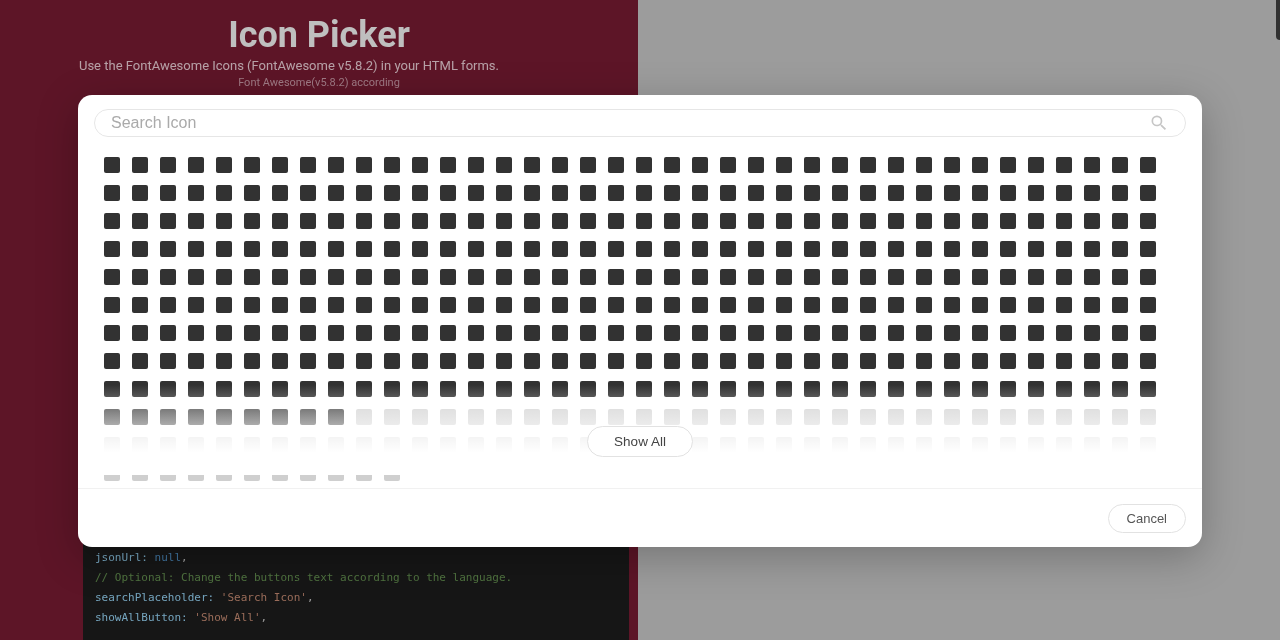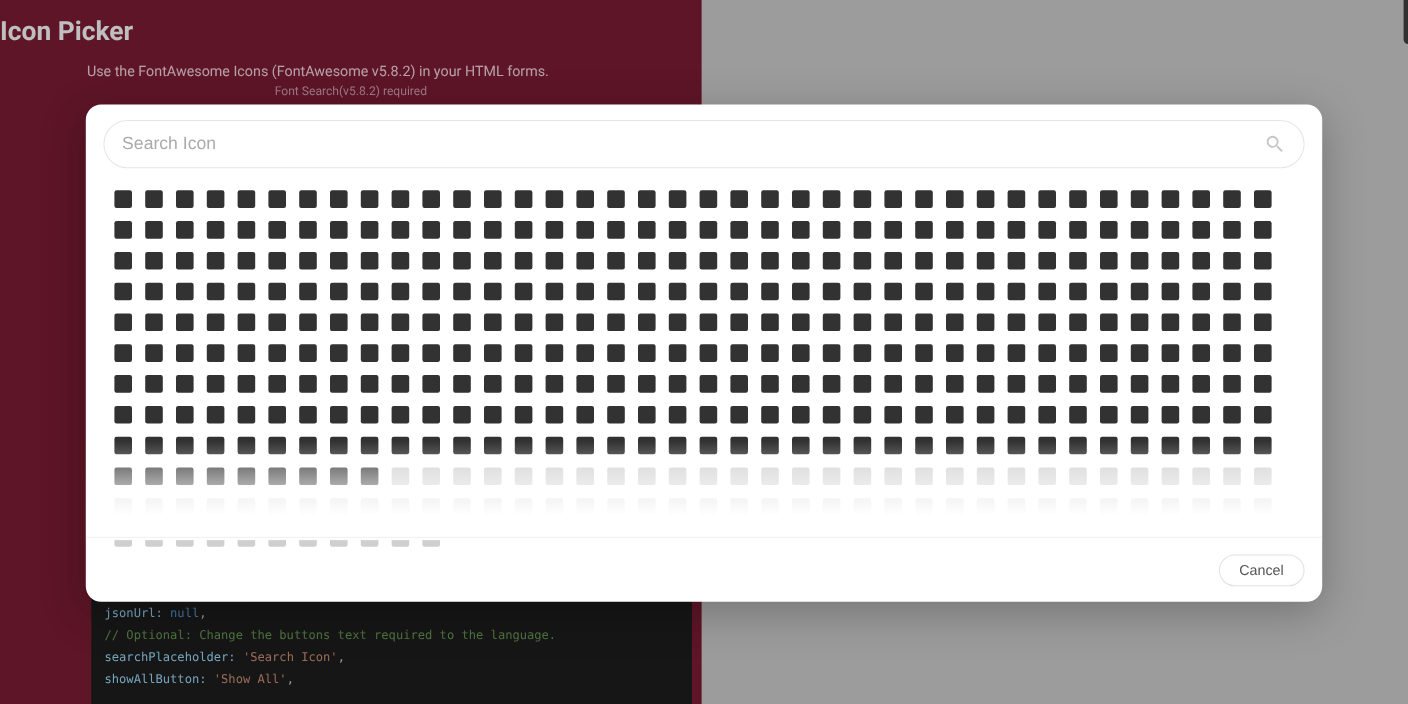--- a/index.html
+++ b/index.html
@@ -7,21 +7,21 @@
   body { position: relative; background: #f0f0f0; }
 
   .bg-left {
     position: absolute; left: 0; top: 0; width: 638px; height: 640px;
     background: #7d1c34;
   }
   .bg-right {
     position: absolute; left: 638px; top: 0; width: 642px; height: 640px;
     background: #d0d0d0;
   }
-  .hero-title { position: absolute; top: 14px; left: 0; width: 638px; color: #fff; font-size: 24px; font-weight: 700; }
+  .hero-title { position: absolute; top: 14px; left: 0; width: 638px; text-align: center; color: #fff; font-size: 36px; font-weight: 700; }
   .hero-sub   { position: absolute; top: 58px; left: 0; width: 578px; text-align: center; color: #f4d7df; font-size: 13px; }
   .hero-sub2  { position: absolute; top: 76px; left: 0; width: 638px; text-align: center; color: #d3a2b0; font-size: 11px; }
 
   .form-tab {
     position: absolute; left: 638px; top: 0; background: #424242; color: #eee;
     font-size: 12px; padding: 6px 14px; border-radius: 0 0 4px 4px;
   }
 
   .code-block {
     position: absolute; left: 72px; top: 540px; width: 546px; height: 100px;
@@ -36,21 +36,21 @@
   .dim-overlay { position: absolute; inset: 0; background: rgba(0,0,0,0.25); }
 
   
   .modal {
     position: absolute; left: 78px; top: 95px; width: 1124px; height: 452px;
     background: #fff; border-radius: 14px; box-shadow: 0 10px 40px rgba(0,0,0,0.25);
     overflow: hidden;
   }
   .search-wrap { padding: 14px 16px 10px 16px; }
   .search-box {
-    display: flex; align-items: center; width: 100%; height: 44px;
+    display: flex; align-items: center; width: 100%; height: 28px;
     border: 1px solid #e6e6e6; border-radius: 22px; padding: 0 16px;
     background: #fff;
   }
   .search-input {
     flex: 1; border: none; outline: none; font-size: 16px; color: #555;
     background: transparent;
   }
   .search-input::placeholder { color: #aaa; }
   .search-icon { width: 20px; height: 20px; color: #c6c6c6; }
 
@@ -87,30 +87,30 @@
     background: #fff; border: 1px solid #e2e2e2; border-radius: 20px;
     padding: 6px 18px; font-size: 13px; color: #555;
   }
 </style>
 </head>
 <body>
 
 <div class="bg-left">
   <div class="hero-title">Icon Picker</div>
   <div class="hero-sub">Use the FontAwesome Icons (FontAwesome v5.8.2) in your HTML forms.</div>
-  <div class="hero-sub2">Font Search(v5.8.2) required</div>
+  <div class="hero-sub2">Font Awesome(v5.8.2) according</div>
 </div>
 
 <div class="bg-right">
   <div class="form-tab">Form Example</div>
 
 </div>
 
 <div class="code-block"><span class="k-key">jsonUrl:</span> <span class="k-null">null</span>,
-<span class="k-cmt">// Optional: Change the buttons text required to the language.</span>
+<span class="k-cmt">// Optional: Change the buttons text according to the language.</span>
 <span class="k-key">searchPlaceholder:</span> <span class="k-str">'Search Icon'</span>,
 <span class="k-key">showAllButton:</span> <span class="k-str">'Show All'</span>,</div>
 
 <div class="dim-overlay"></div>
 
 <div class="modal">
 
   <div class="search-wrap">
     <div class="search-box">
       <input class="search-input" placeholder="Search Icon" style="">
@@ -546,19 +546,22 @@
         <div class="cell faded" title="icon"></div>
         <div class="cell faded" title="icon"></div>
         <div class="cell faded" title="icon"></div>
         <div class="cell faded" title="icon"></div>
         <div class="cell faded" title="icon"></div>
         <div class="cell faded" title="icon"></div>
         <div class="cell faded" title="icon"></div>
         <div class="cell faded" title="icon"></div>
       </div>
     <div class="grid-fade"></div>
+    <div class="showall-wrap">
+      <button class="showall-btn">Show All</button>
+    </div>
   </div>
 
   <div class="footer-bar">
     <button class="cancel-btn">Cancel</button>
   </div>
 
 </div>
 
 </body></html>

